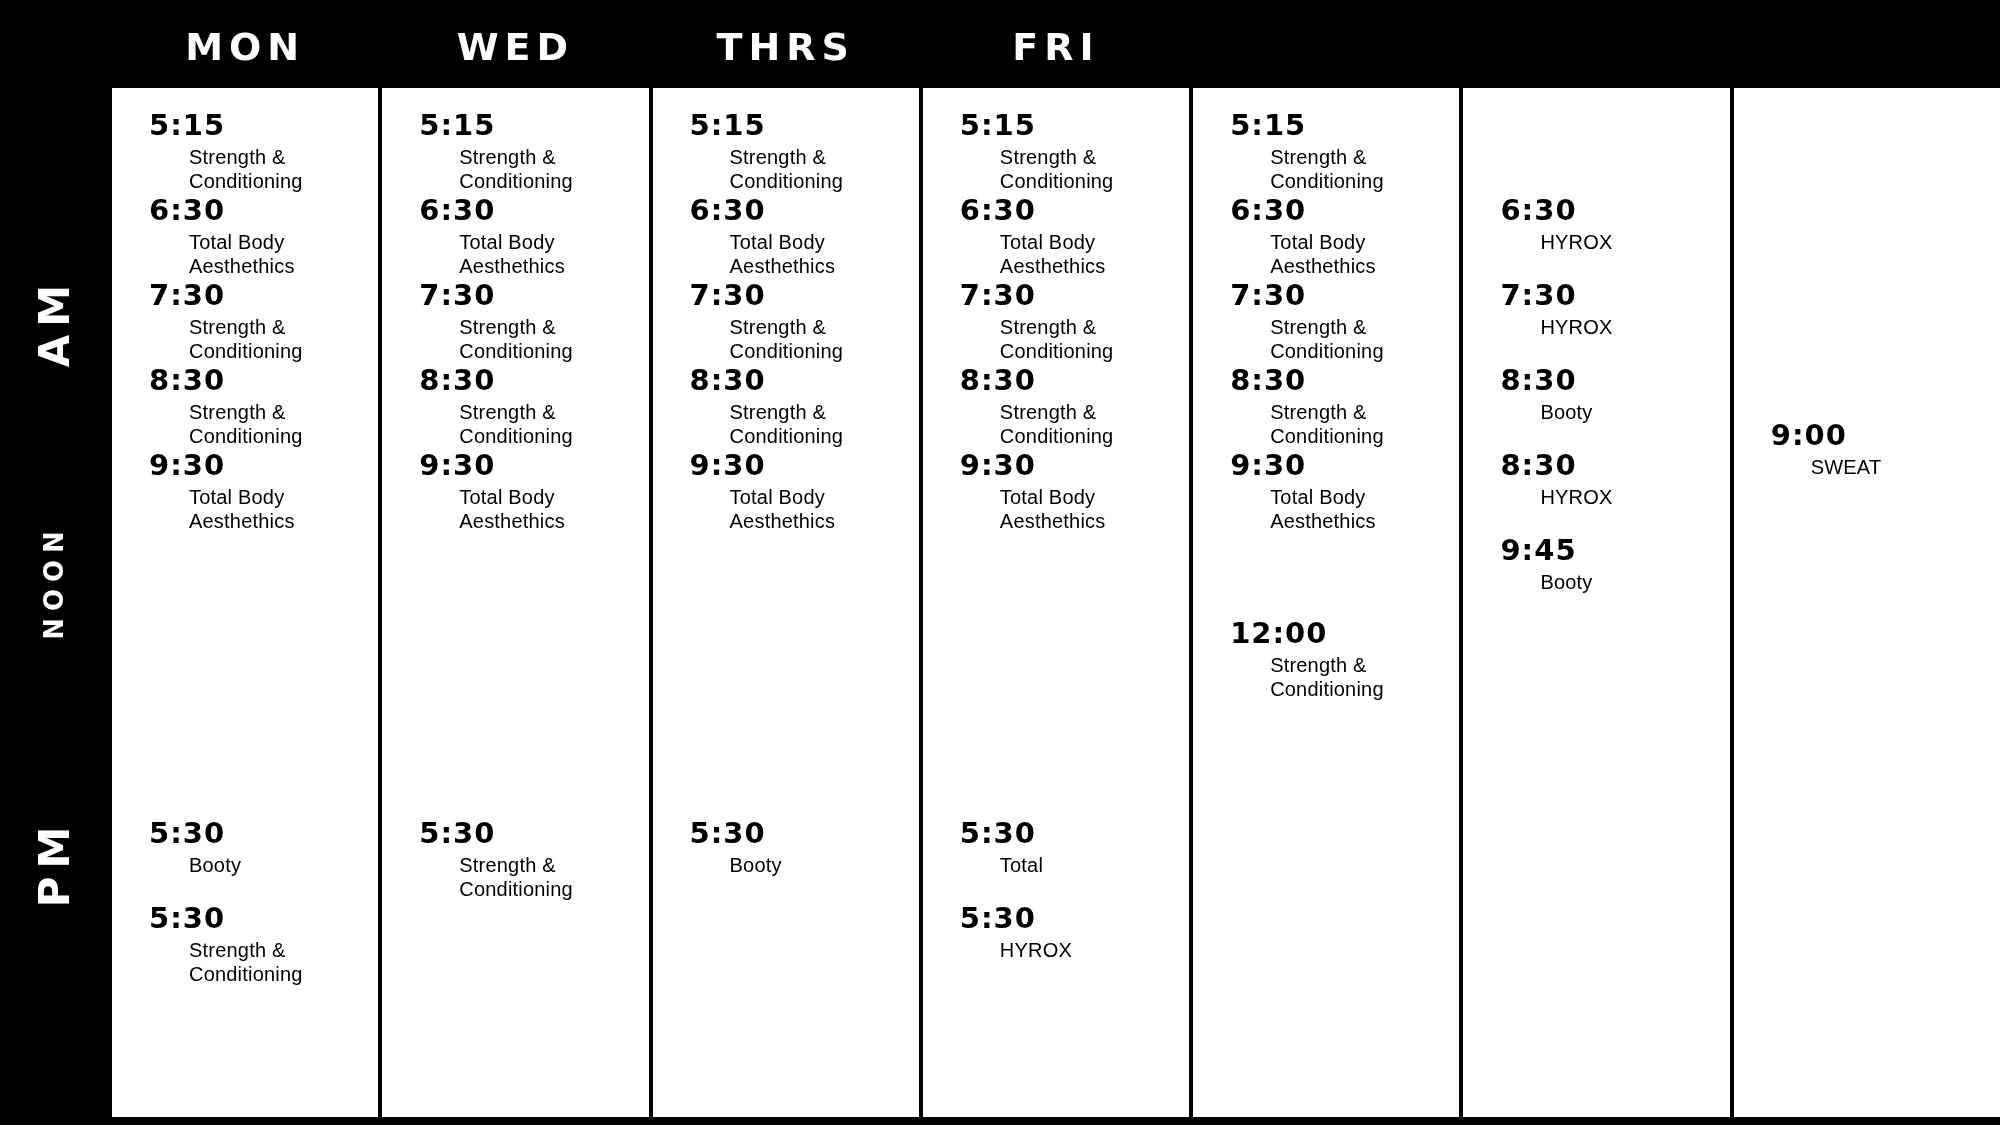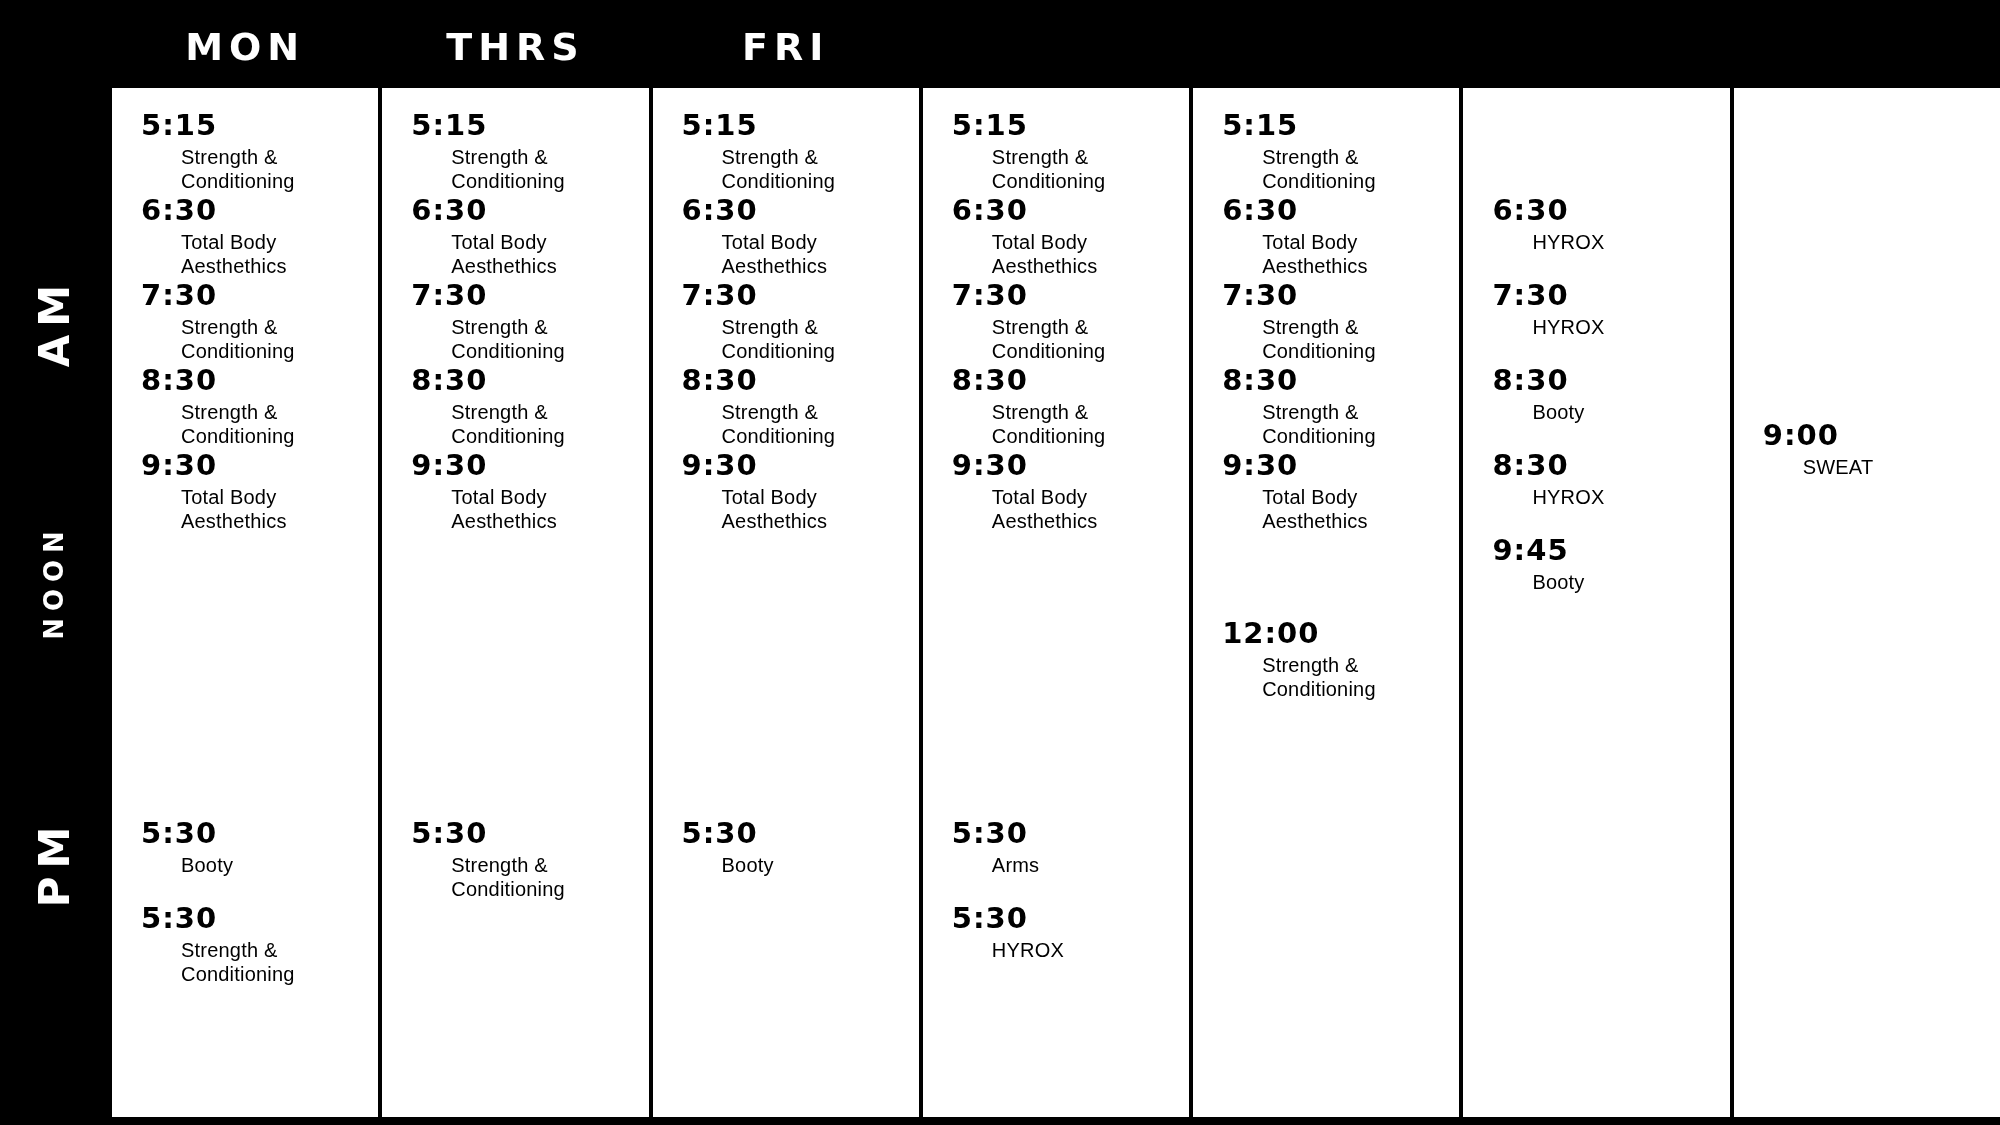--- a/index.html
+++ b/index.html
@@ -47,21 +47,21 @@
     font-weight: 900;
     white-space: nowrap;
     transform: translate(-50%, -50%) rotate(-90deg);
   }
   .period-am   { top: 234px; font-size: 42px; letter-spacing: 8px; }
   .period-noon { top: 494px; font-size: 26px; letter-spacing: 7px; }
   .period-pm   { top: 775px; font-size: 42px; letter-spacing: 8px; }
   .day-column { position: relative; background: #ffffff; }
   .event {
     position: absolute;
-    left: 29px; right: 6px;
+    left: 37px; right: 6px;
     color: #000000;
   }
   .event-time {
     font-family: "DejaVu Sans", sans-serif;
     font-weight: 900;
     font-size: 29px;
     line-height: 1;
     letter-spacing: 1px;
   }
   .event-name {
@@ -74,20 +74,21 @@
   }
 </style>
 </head>
 <body>
 
 <div class="board">
   <div class="header-row">
     <div class="corner"></div>
 
   <div class="day-header">MON</div>
+      <div class="day-header">WED</div>
       <div class="day-header">THRS</div>
       <div class="day-header">FRI</div>
     </div>
   <div class="body-row">
     <div class="sidebar">
 
     <div class="period-label period-am">AM</div>
         <div class="period-label period-noon">NOON</div>
         <div class="period-label period-pm">PM</div>
       </div>
@@ -190,21 +191,21 @@
         <div class="event" style="top: 278px;">
           <div class="event-time">8:30</div>
           <div class="event-name">Strength &amp; Conditioning</div>
         </div>
         <div class="event" style="top: 363px;">
           <div class="event-time">9:30</div>
           <div class="event-name">Total Body Aesthethics</div>
         </div>
         <div class="event" style="top: 731px;">
           <div class="event-time">5:30</div>
-          <div class="event-name">Arms</div>
+          <div class="event-name">Total</div>
         </div>
         <div class="event" style="top: 816px;">
           <div class="event-time">5:30</div>
           <div class="event-name">HYROX</div>
         </div>
       </div>
       <div class="day-column">
         <div class="event" style="top: 23px;">
           <div class="event-time">5:15</div>
           <div class="event-name">Strength &amp; Conditioning</div>

